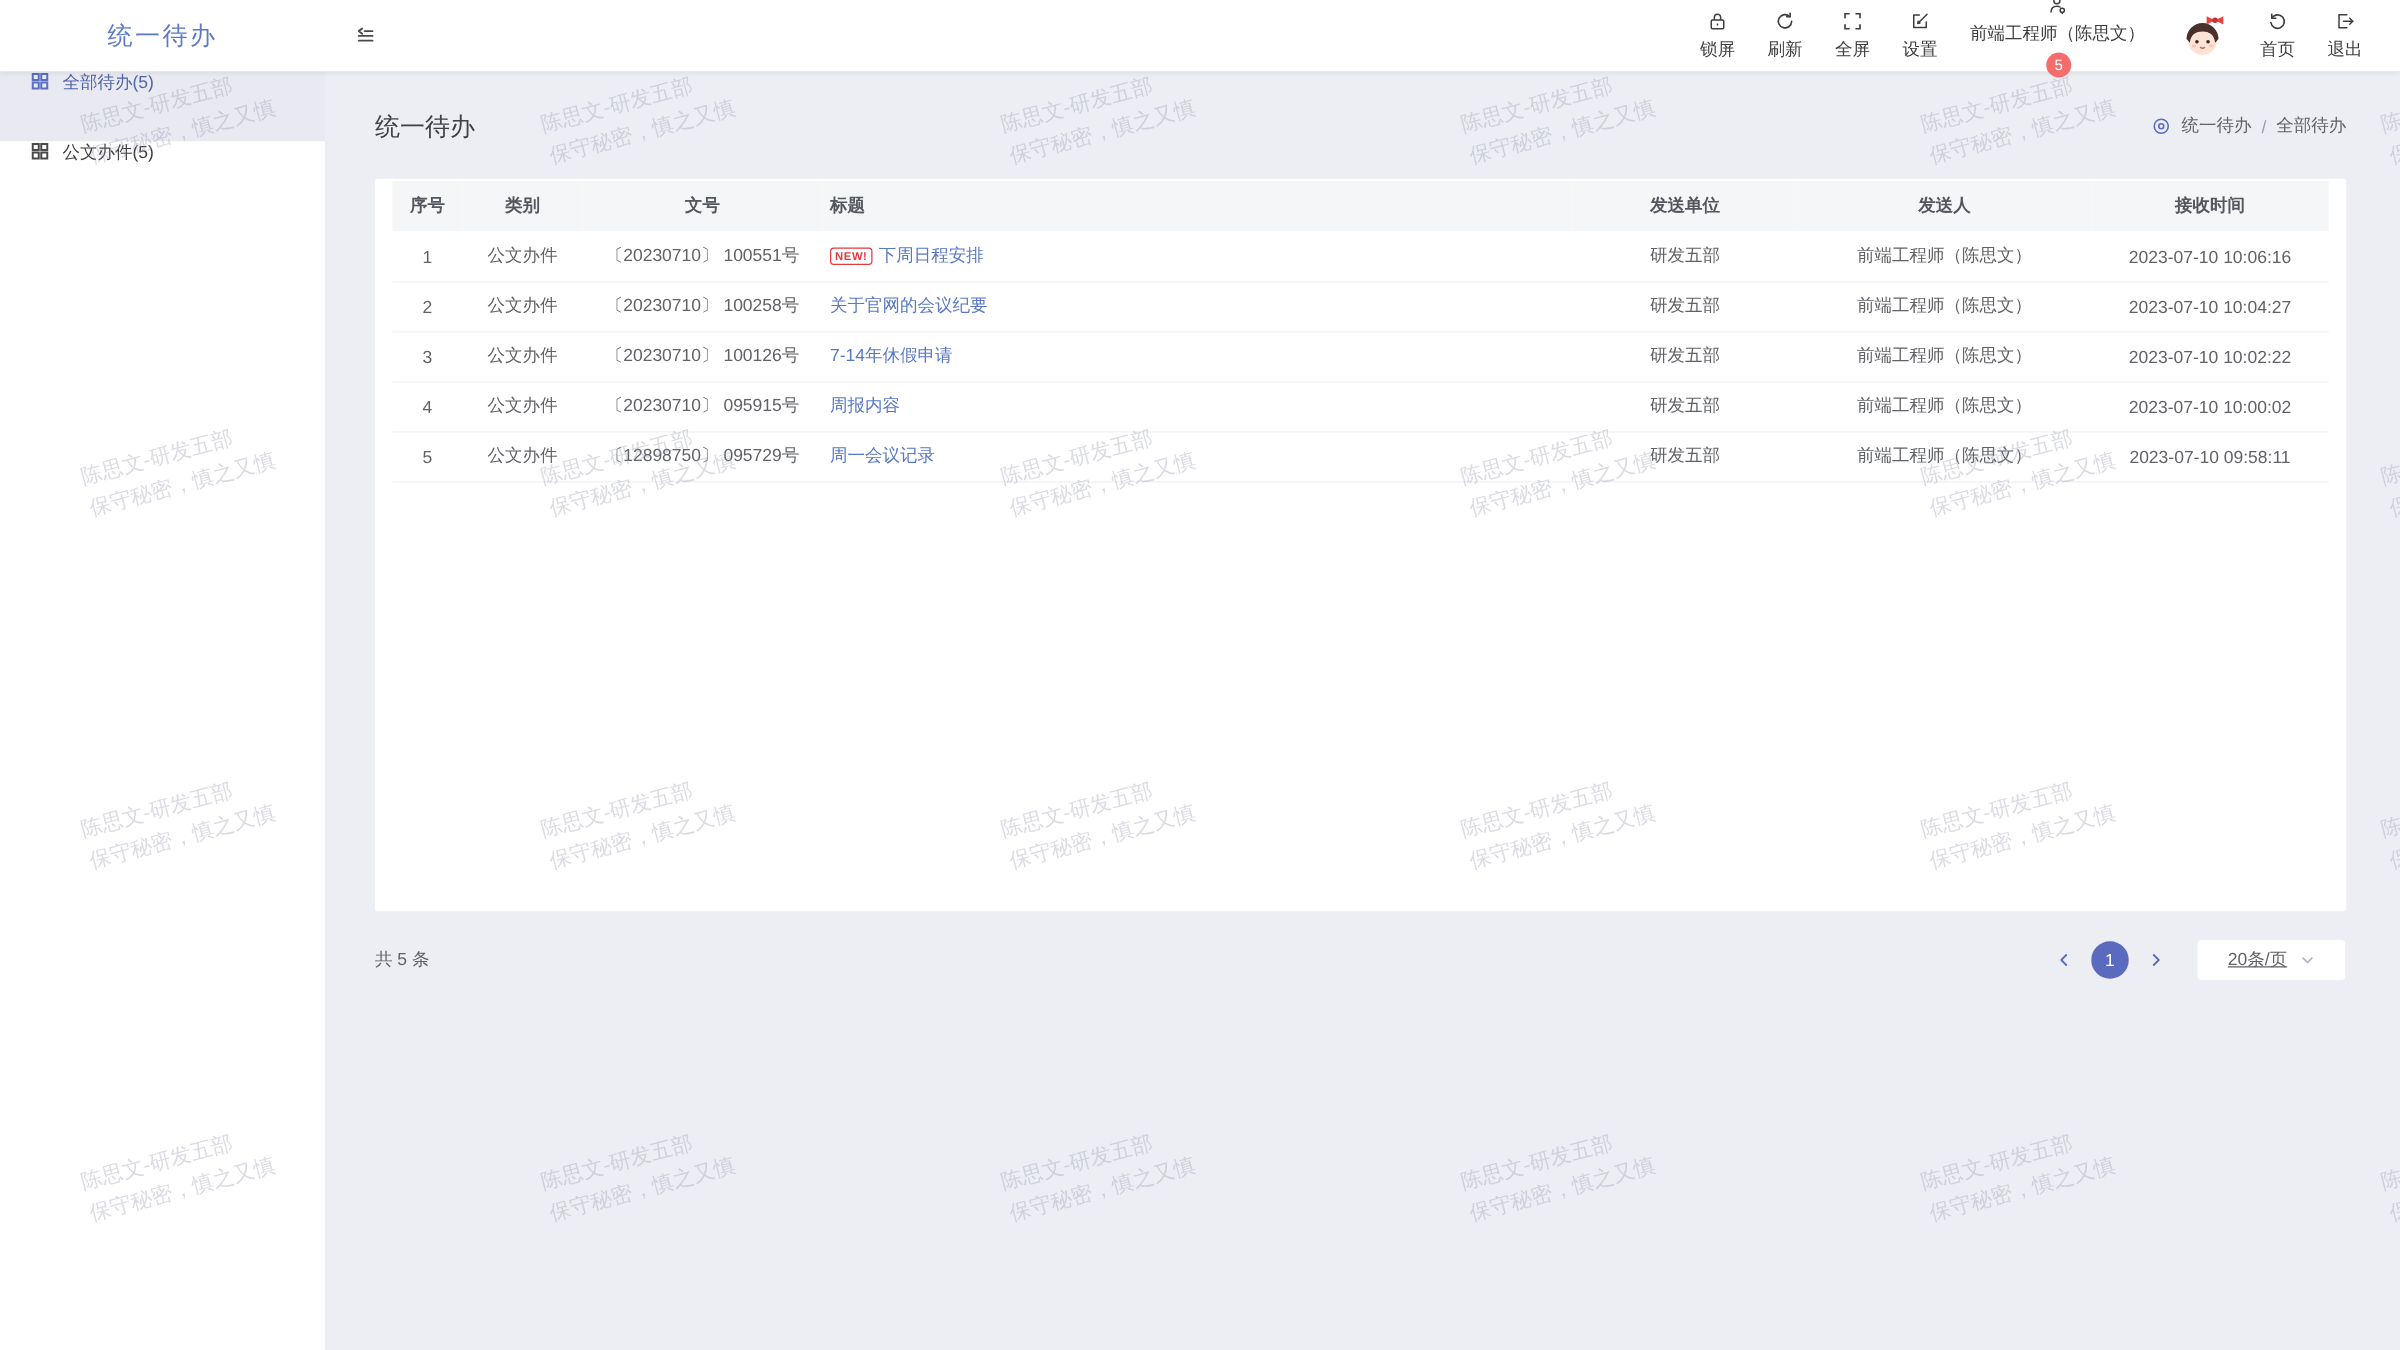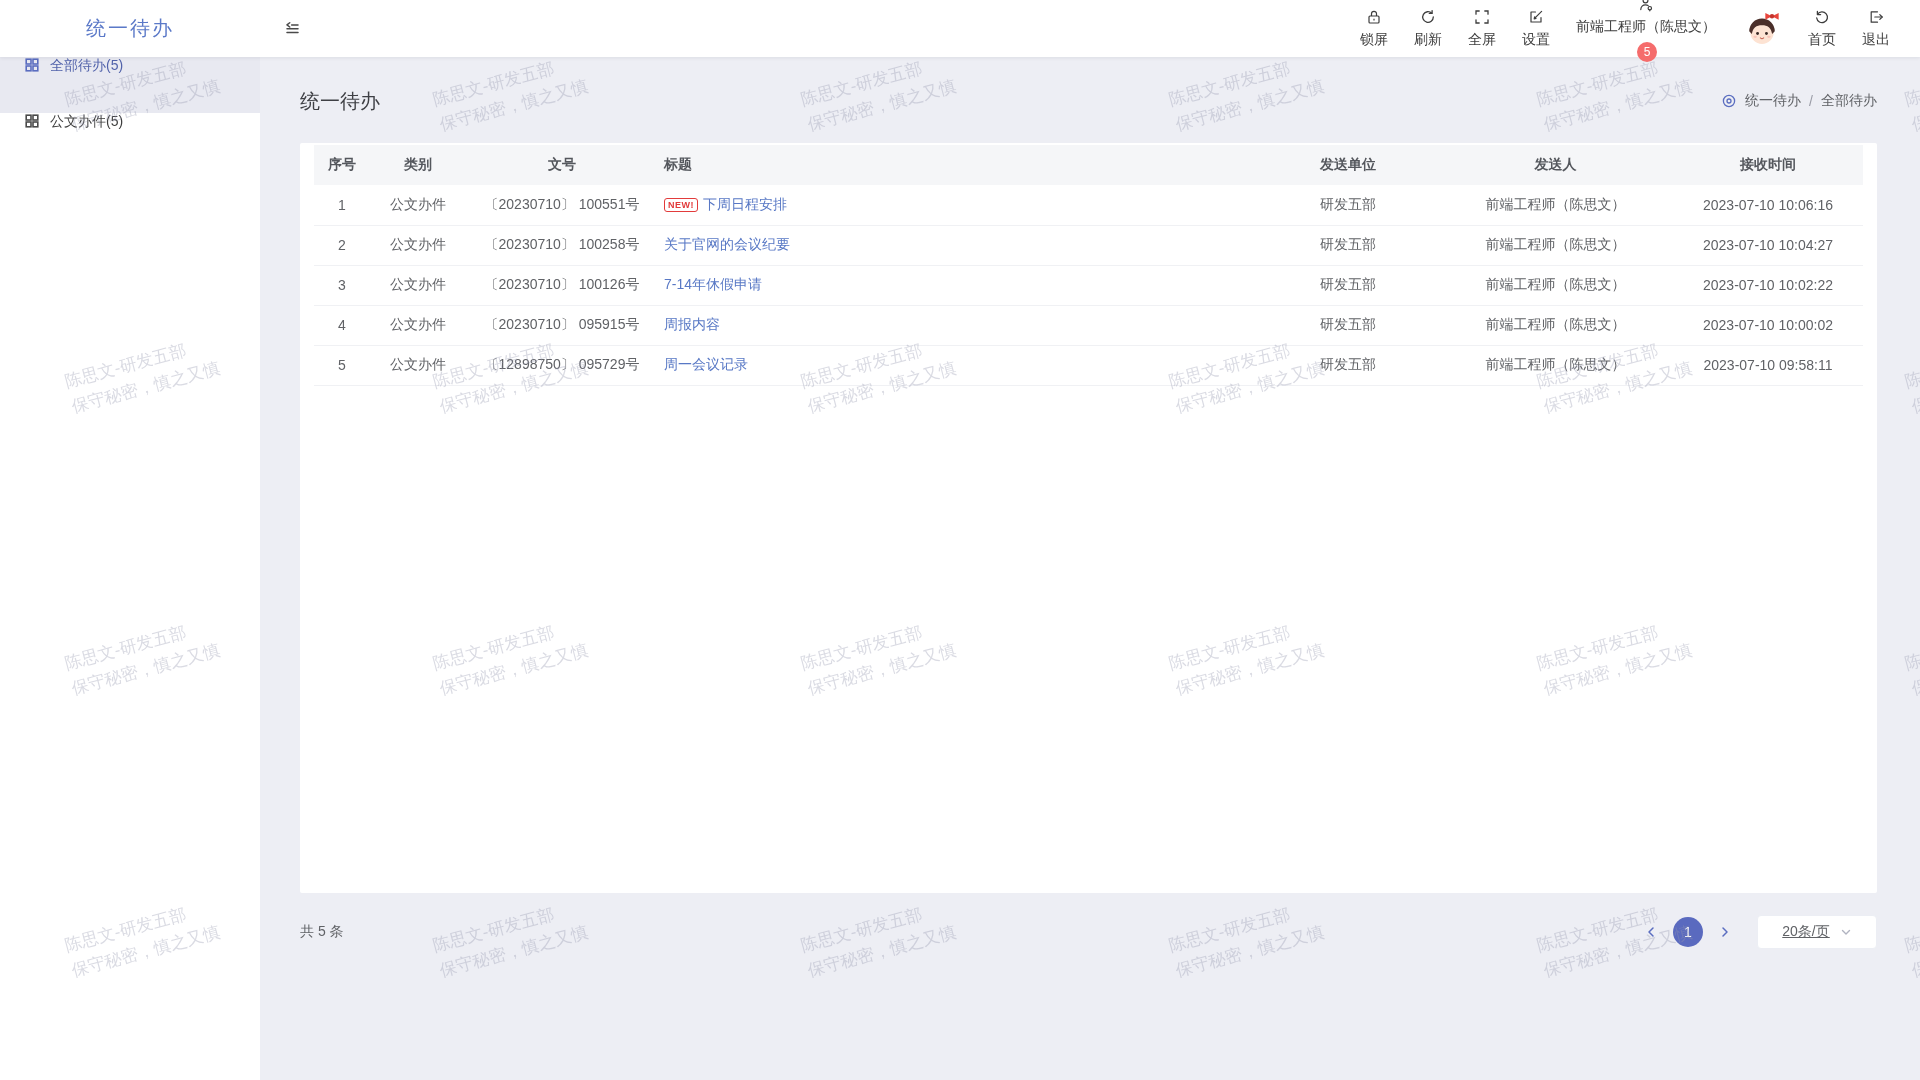--- a/index.html
+++ b/index.html
@@ -50,21 +50,21 @@
     padding:20px 43px 0 40px;
   }
   .page-head { height:48px; display:flex; align-items:center; justify-content:space-between; }
   .page-title { font-size:20px; color:#3f4045; }
   .breadcrumb { display:flex; align-items:center; gap:8px; color:#606266; }
   .crumb { cursor:pointer; }
   .crumb-sep { color:#9a9ca6; }
 
   .card {
     margin-top:18px; background:#fff; border-radius:2px;
-    height:750px; padding:2px 14px 16px;
+    height:586px; padding:2px 14px 16px;
   }
   table { width:100%; border-collapse:collapse; font-size:14px; }
   thead th {
     background:#f5f6f8; height:40px; font-weight:bold; color:#54575d;
     text-align:center; padding:0 6px;
   }
   thead th.col-title { text-align:left; }
   tbody td {
     height:40px; text-align:center; color:#606266;
     border-bottom:1px solid #f0f1f4; padding:0 6px;

